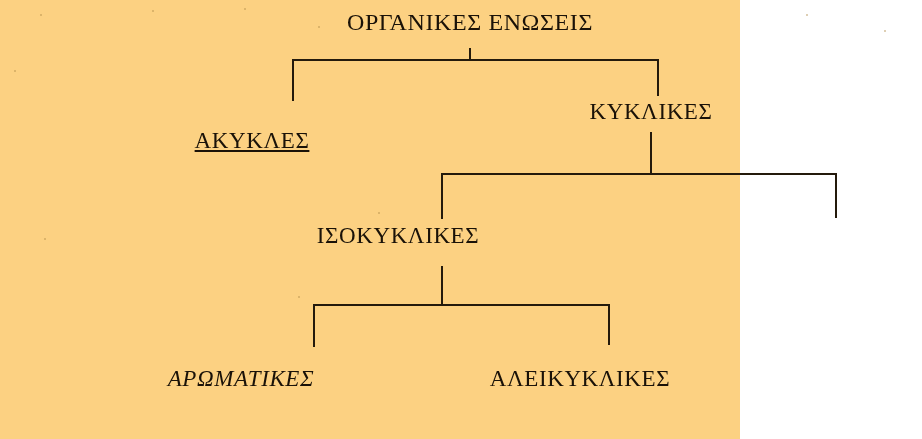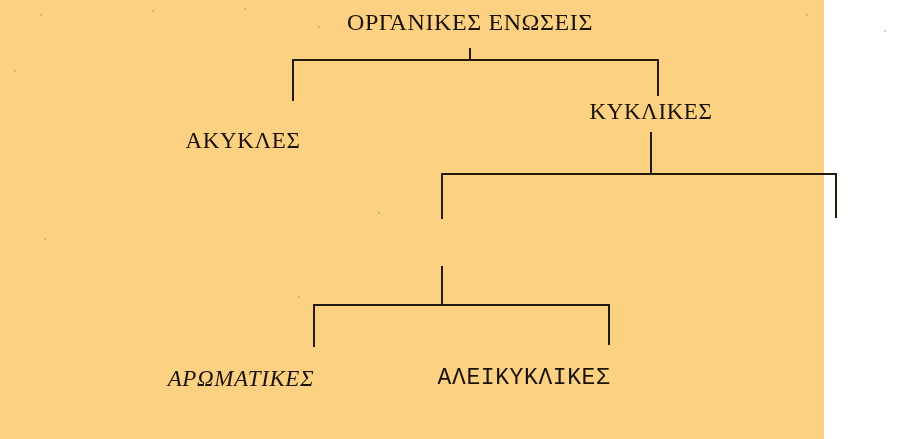--- a/index.html
+++ b/index.html
@@ -8,21 +8,21 @@
     padding: 0;
   }
   body {
     width: 922px;
     height: 439px;
     overflow: hidden;
     font-family: "Liberation Serif", "DejaVu Serif", serif;
   }
   #diagram {
     position: relative;
-    width: 824px;
+    width: 740px;
     height: 439px;
     background: #FCD182;
   }
   .node {
     position: absolute;
     white-space: nowrap;
     color: #1a1208;
     font-family: "Liberation Serif", "DejaVu Serif", serif;
     font-weight: 400;
     letter-spacing: 0.6px;
@@ -70,39 +70,40 @@
   <div class="node lvl0" style="left:470px; top:10px;">ΟΡΓΑΝΙΚΕΣ ΕΝΩΣΕΙΣ</div>
 
   <div class="edge v" style="left:469px; top:48px; height:13px;"></div>
 
   <div class="edge h" style="left:293px; top:59px; width:366px;"></div>
 
   <div class="edge v" style="left:292px; top:59px; height:42px;"></div>
 
   <div class="edge v" style="left:657px; top:59px; height:37px;"></div>
 
-  <div class="node lvl1" style="left:243px; top:129px;">ΑΚΥΚΛΕΣ</div>
+  <div class="node lvl1" style="left:252px; top:129px;text-decoration:underline;">ΑΚΥΚΛΕΣ</div>
 
   <div class="node lvl1" style="left:651px; top:100px;">ΚΥΚΛΙΚΕΣ</div>
 
   <div class="edge v" style="left:650px; top:132px; height:43px;"></div>
 
   <div class="edge h" style="left:442px; top:173px; width:395px;"></div>
 
   <div class="edge v" style="left:441px; top:173px; height:46px;"></div>
 
   <div class="edge v" style="left:835px; top:173px; height:45px;"></div>
 
+  <div class="node lvl2" style="left:398px; top:224px;">ΙΣΟΚΥΚΛΙΚΕΣ</div>
 
 
   <div class="edge v" style="left:441px; top:266px; height:40px;"></div>
 
   <div class="edge h" style="left:314px; top:304px; width:296px;"></div>
 
   <div class="edge v" style="left:313px; top:304px; height:43px;"></div>
 
   <div class="edge v" style="left:608px; top:304px; height:41px;"></div>
 
   <div class="node lvl3" style="left:241px; top:367px;font-style:italic;">ΑΡΩΜΑΤΙΚΕΣ</div>
 
-  <div class="node lvl3" style="left:524px; top:367px;font-family:Liberation Mono, monospace;">ΑΛΕΙΚΥΚΛΙΚΕΣ</div>
+  <div class="node lvl3" style="left:580px; top:367px;">ΑΛΕΙΚΥΚΛΙΚΕΣ</div>
 
 </div>
 
 </body></html>

